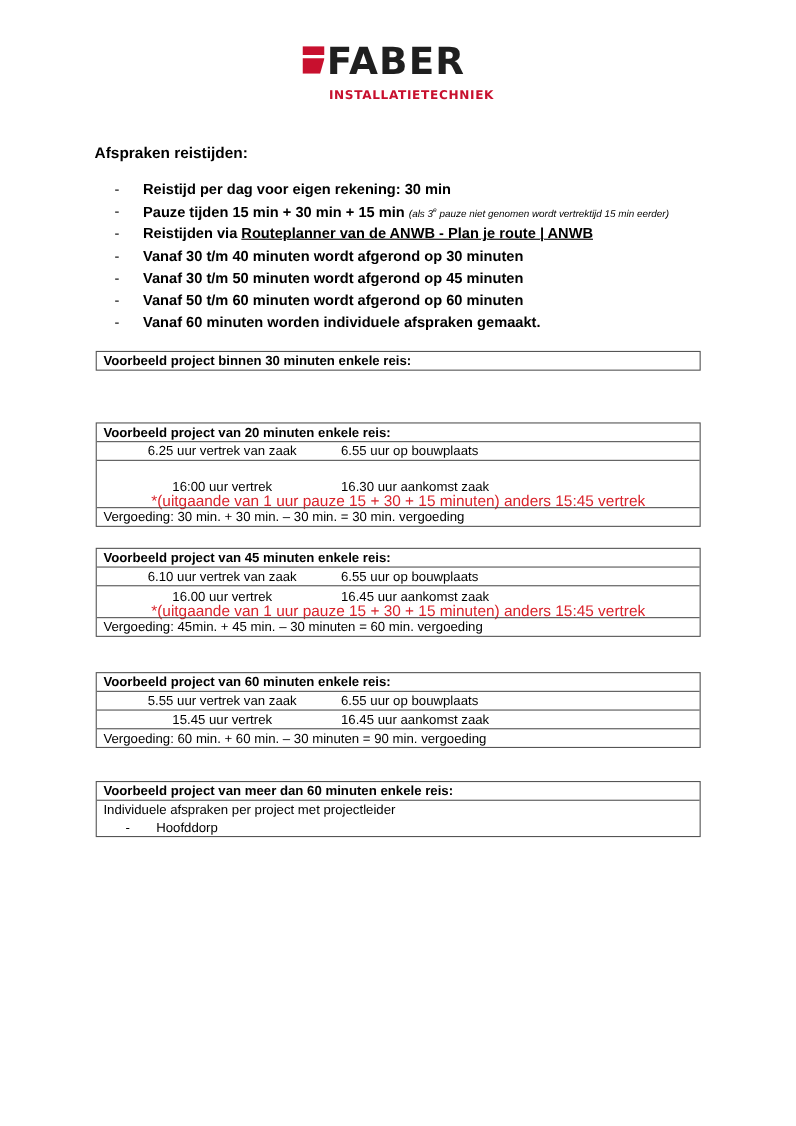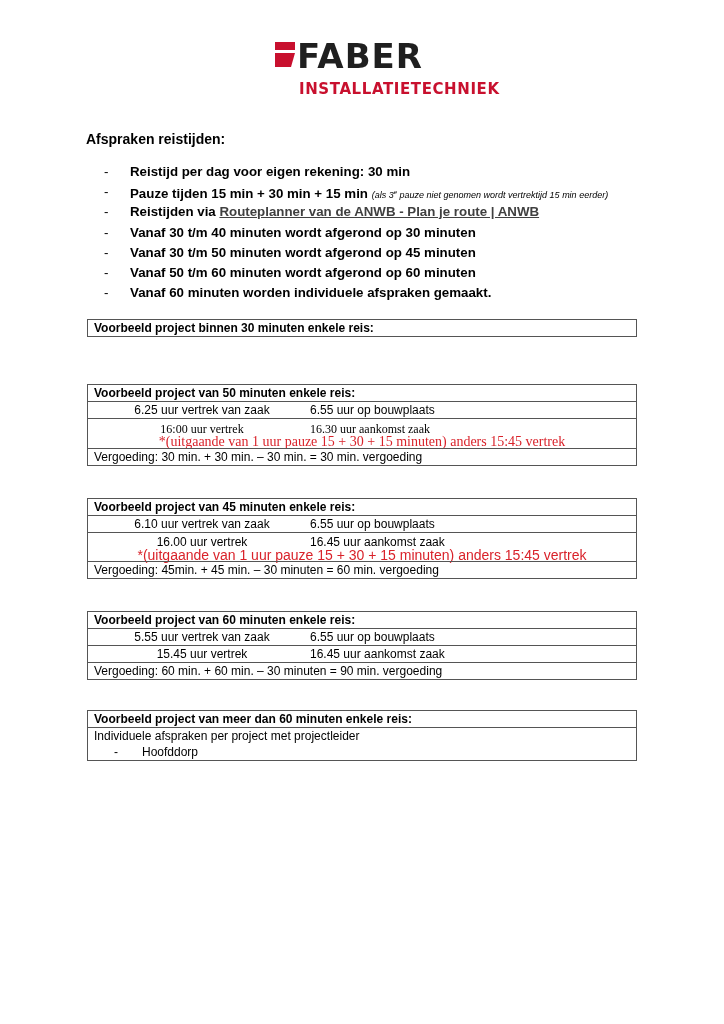--- a/index.html
+++ b/index.html
@@ -6,32 +6,32 @@
   body { width: 724px; height: 1024px; position: relative; overflow: hidden;
          font-family: "Liberation Sans", sans-serif; color: #000; }
   .page { position: absolute; left: 0; top: 12px; width: 724px; height: 1024px; }
 
   
   .logo { position: absolute; left: 275px; top: 30px; width: 180px; height: 54px; }
   .logo-mark { position: absolute; left: 0; top: 0; width: 20px; height: 25px; }
   .logo-word { position: absolute; left: 22px; top: -6px; font-family: "DejaVu Sans", sans-serif;
                font-weight: bold; font-size: 34px; letter-spacing: 1px; color: #1f1f1f; line-height: 40px; }
   .logo-sub { position: absolute; left: 24px; top: 38px; font-family: "DejaVu Sans", sans-serif;
-              font-weight: bold; font-size: 15px; letter-spacing: 0.6px; color: #c8102e; white-space: nowrap; }
+              font-weight: bold; font-size: 11px; letter-spacing: 0.6px; color: #c8102e; white-space: nowrap; }
 
   
   .heading { position: absolute; left: 86px; top: 119px; font-weight: bold; font-size: 14px; }
 
   
   .rules { position: absolute; left: 104px; top: 150px; margin: 0; padding: 0; list-style: none; }
   .rules li { position: relative; height: 20.2px; line-height: 20px; font-weight: bold; font-size: 13.3px; white-space: nowrap; padding-left: 26px; }
   .rules li .dash { position: absolute; left: 0; top: 0; font-weight: normal; }
   .rules li .note { font-weight: normal; font-style: italic; font-size: 9px; }
   .rules li .note sup { font-size: 6px; }
-  .rules li a { color: #404040; text-decoration: underline; }
+  .rules li a { color: #000000; text-decoration: underline; }
 
   
   .box { position: absolute; left: 87px; width: 550px; border: 1px solid #555; box-sizing: border-box; font-size: 12px; }
   .row { border-top: 1px solid #555; padding: 0 6px; line-height: 16px; position: relative; white-space: nowrap; }
   .row:first-child { border-top: none; }
   .row.bold { font-weight: bold; }
   .row .c1 { display: inline-block; width: 216px; text-align: center; }
   .row .c2 { display: inline-block; }
   .row .footnote { display: block; color: #d9222a; font-size: 14px; line-height: 12px; margin-top: -1px; text-align: center; }
   .row .sub { display: block; padding-left: 20px; }
@@ -83,25 +83,25 @@
       <span class="dash">-</span>
       <span>Vanaf 60 minuten worden individuele afspraken gemaakt.</span>
     </li>
   </ul>
 
   <div class="box" style="top:307px;">
     <div class="row bold">Voorbeeld project binnen 30 minuten enkele reis:</div>
   </div>
 
   <div class="box" style="top:372px;">
-    <div class="row bold">Voorbeeld project van 50 minuten enkele reis:</div>
+    <div class="row bold">Voorbeeld project van 20 minuten enkele reis:</div>
     <div class="row">
       <span class="c1">6.25 uur vertrek van zaak</span><span class="c2">6.55 uur op bouwplaats</span>
     </div>
-    <div class="row" style="padding-top:2px;font-family:Liberation Serif, serif;">
+    <div class="row" style="padding-top:15px;">
       <span class="c1">16:00 uur vertrek</span><span class="c2">16.30 uur aankomst zaak</span>
       <span class="footnote">*(uitgaande van 1 uur pauze 15 + 30 + 15 minuten) anders 15:45 vertrek</span>
     </div>
     <div class="row">Vergoeding: 30 min. + 30 min. – 30 min. = 30 min. vergoeding</div>
   </div>
 
   <div class="box" style="top:486px;">
     <div class="row bold">Voorbeeld project van 45 minuten enkele reis:</div>
     <div class="row">
       <span class="c1">6.10 uur vertrek van zaak</span><span class="c2">6.55 uur op bouwplaats</span>

